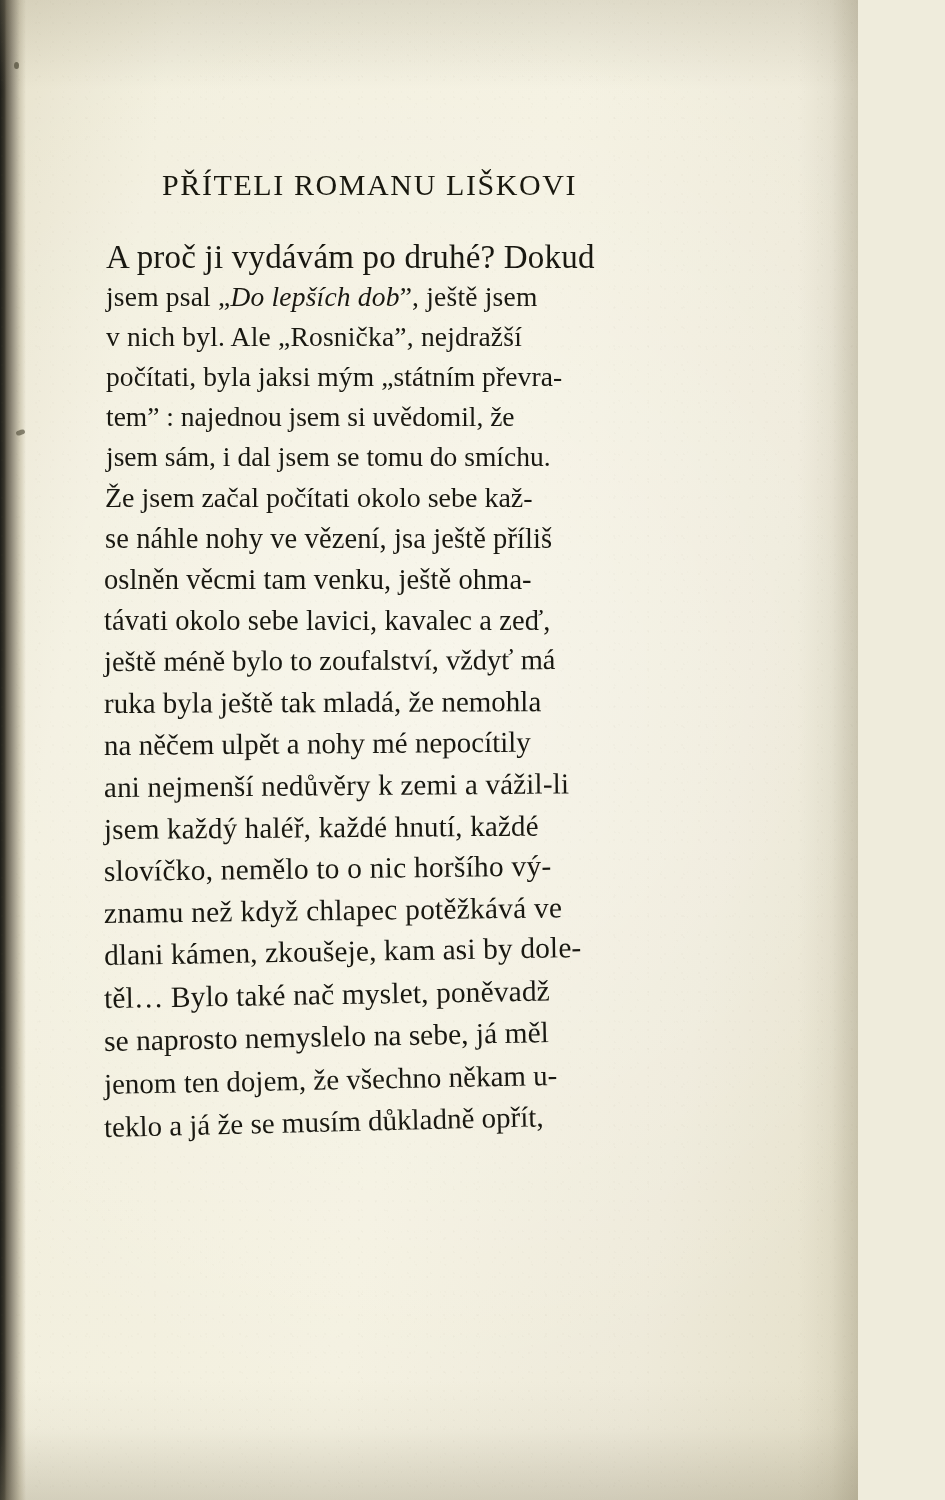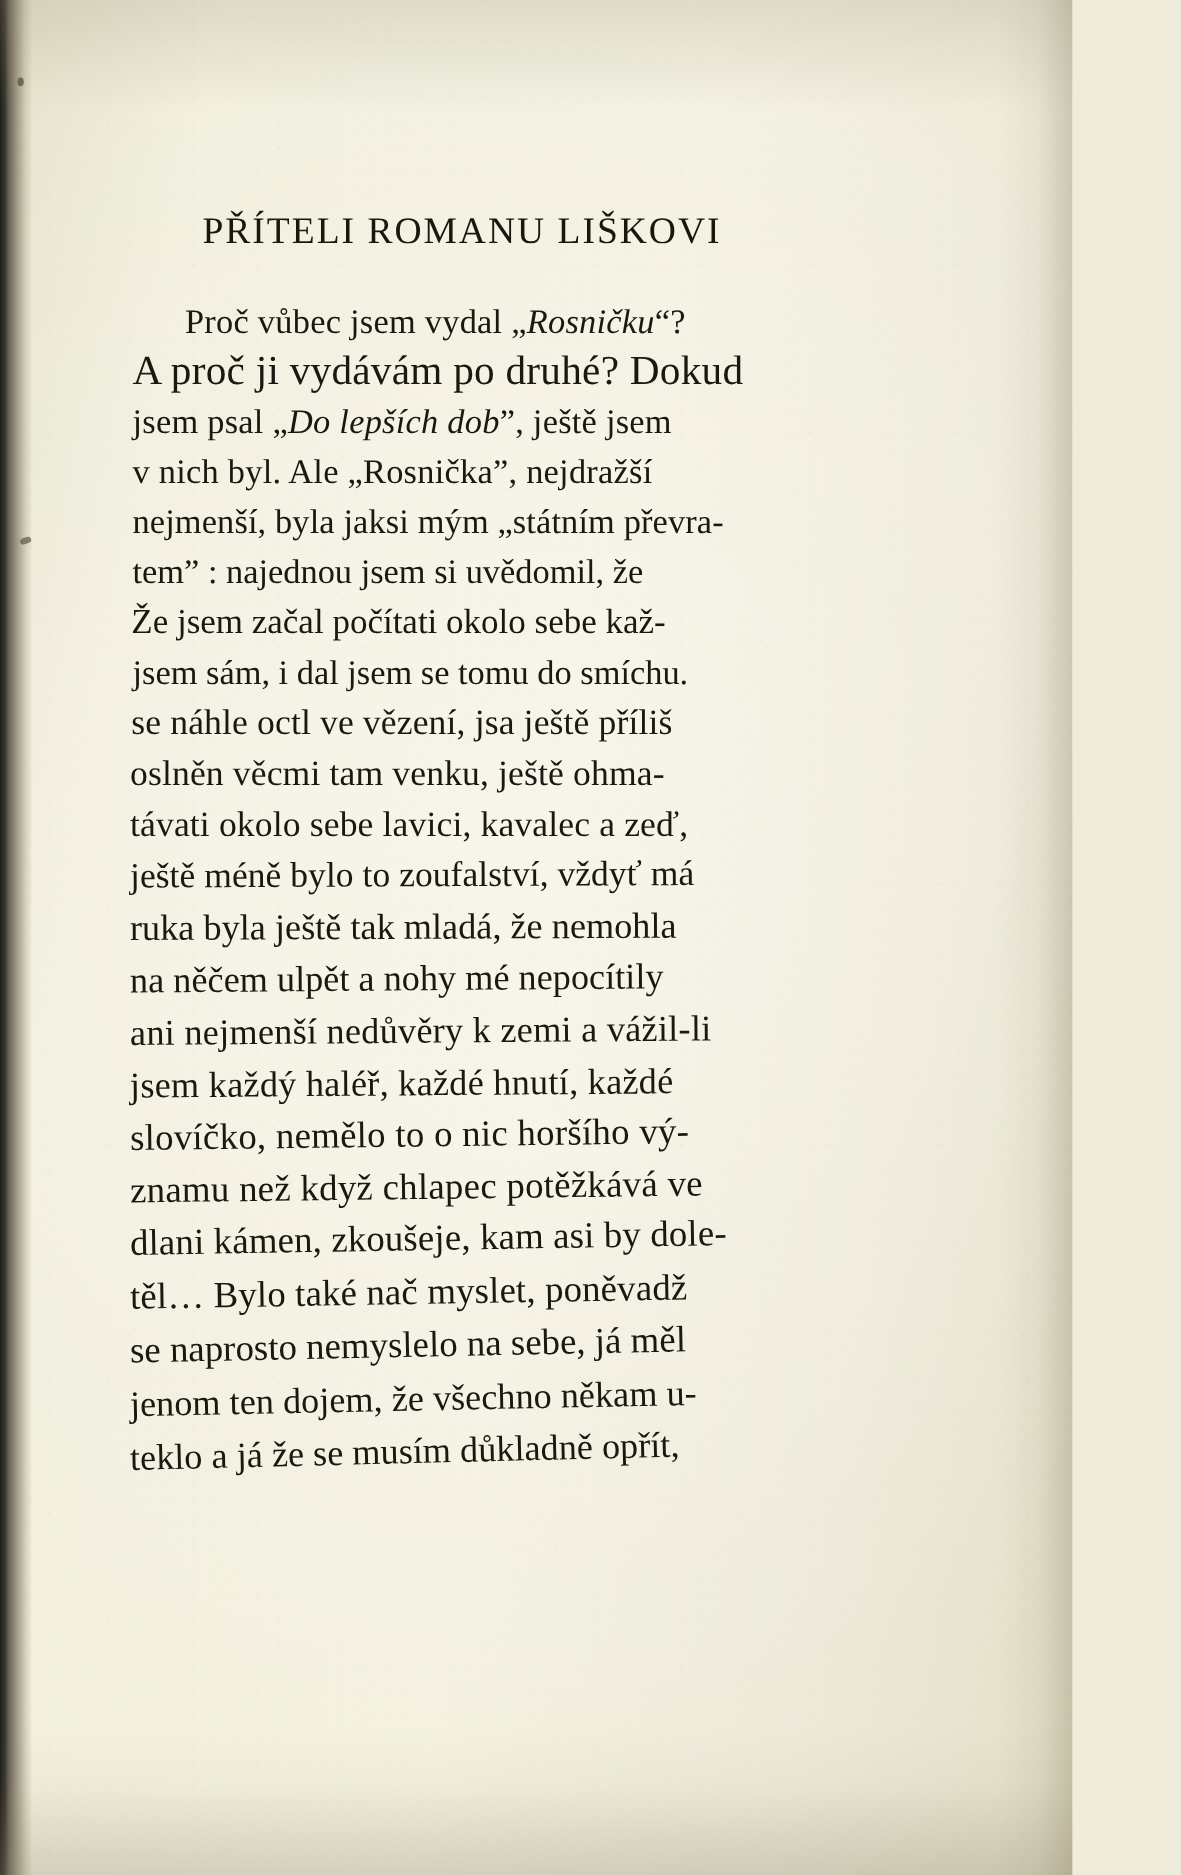--- a/index.html
+++ b/index.html
@@ -175,29 +175,28 @@
 
   <div class="speck" id="speck-1"></div>
   <div class="speck" id="speck-2"></div>
   <div class="speck" id="speck-3"></div>
 
   <div id="text-block">
 
     <h1 id="heading">PŘÍTELI ROMANU LIŠKOVI</h1>
 
     <div id="paragraph">
-      <span class="ln l1">Proč vůbec jsem vydal „<em>Rosničku</em>“?</span>
       <span class="ln l2">A proč ji vydávám po druhé? Dokud</span>
       <span class="ln l3">jsem psal „<em>Do lepších dob</em>”, ještě jsem</span>
       <span class="ln l4">v nich byl. Ale „Rosnička”, nejdražší</span>
-      <span class="ln l5">nejmenší, byla jaksi mým „státním převra-</span>
+      <span class="ln l5">počítati, byla jaksi mým „státním převra-</span>
       <span class="ln l6">tem” : najednou jsem si uvědomil, že</span>
+      <span class="ln l7">jsem sám, i dal jsem se tomu do smíchu.</span>
       <span class="ln l8">Že jsem začal počítati okolo sebe kaž-</span>
-      <span class="ln l7">jsem sám, i dal jsem se tomu do smíchu.</span>
-      <span class="ln l10">se náhle octl ve vězení, jsa ještě příliš</span>
+      <span class="ln l10">se náhle nohy ve vězení, jsa ještě příliš</span>
       <span class="ln l11">oslněn věcmi tam venku, ještě ohma-</span>
       <span class="ln l12">távati okolo sebe lavici, kavalec a zeď,</span>
       <span class="ln l14">ještě méně bylo to zoufalství, vždyť má</span>
       <span class="ln l15">ruka byla ještě tak mladá, že nemohla</span>
       <span class="ln l16">na něčem ulpět a nohy mé nepocítily</span>
       <span class="ln l17">ani nejmenší nedůvěry k zemi a vážil-li</span>
       <span class="ln l18">jsem každý haléř, každé hnutí, každé</span>
       <span class="ln l19">slovíčko, nemělo to o nic horšího vý-</span>
       <span class="ln l20">znamu než když chlapec potěžkává ve</span>
       <span class="ln l21">dlani kámen, zkoušeje, kam asi by dole-</span>

